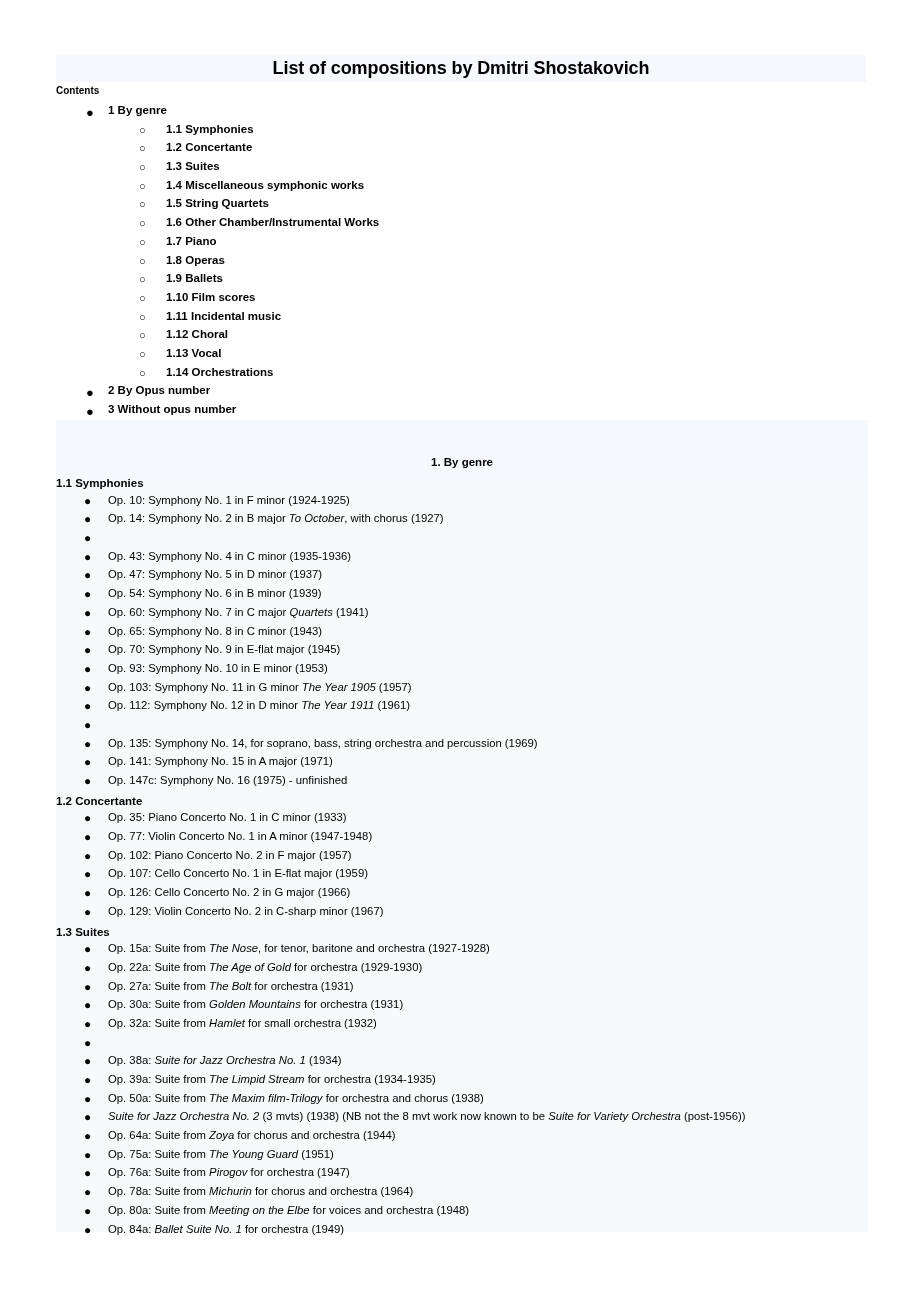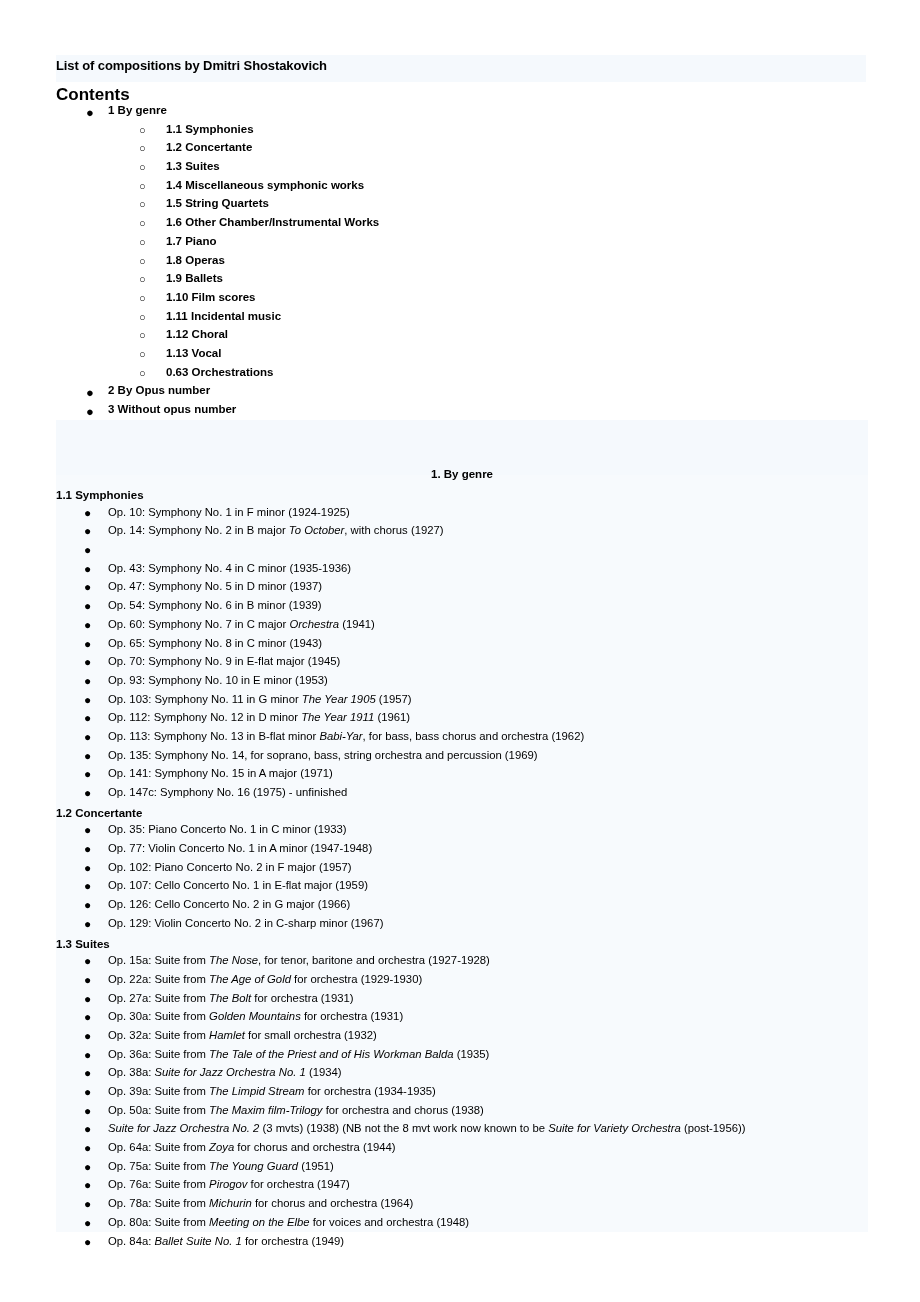--- a/index.html
+++ b/index.html
@@ -29,31 +29,32 @@
     top: 55px;
     width: 810px;
     height: 27px;
     background: #f5f9fd;
   }
   .doc-title {
     position: absolute;
     left: 56px;
     top: 58px;
     width: 810px;
-    font-size: 13px;
+    text-align: center;
+    font-size: 18px;
     font-weight: bold;
     letter-spacing: -0.1px;
   }
 
   
   .contents-heading {
     position: absolute;
     left: 56px;
     top: 85px;
-    font-size: 17px;
+    font-size: 10px;
     font-weight: bold;
   }
 
   
   .toc {
     position: absolute;
     left: 0;
     top: 103px;
     width: 920px;
   }
@@ -104,21 +105,20 @@
   .genre-heading {
     position: relative;
     height: 19px;
     text-align: center;
     font-size: 11.5px;
     font-weight: bold;
     width: 812px;
     margin-left: 56px;
     padding-top: 1px;
     box-sizing: border-box;
-    margin-top: 12px;
   }
   .sec-heading {
     position: relative;
     height: 18.7px;
     font-size: 11.5px;
     font-weight: bold;
     padding-left: 56px;
     padding-top: 3px;
     box-sizing: border-box;
     white-space: nowrap;
@@ -206,21 +206,21 @@
       <div class="toc-row">
         <span class="bullet bullet-l2">○</span>
         <span class="txt-l2">1.12 Choral</span>
       </div>
       <div class="toc-row">
         <span class="bullet bullet-l2">○</span>
         <span class="txt-l2">1.13 Vocal</span>
       </div>
       <div class="toc-row">
         <span class="bullet bullet-l2">○</span>
-        <span class="txt-l2">0.63 Orchestrations</span>
+        <span class="txt-l2">1.14 Orchestrations</span>
       </div>
       <div class="toc-row">
         <span class="bullet bullet-l1">●</span>
         <span class="txt-l1">2 By Opus number</span>
       </div>
       <div class="toc-row">
         <span class="bullet bullet-l1">●</span>
         <span class="txt-l1">3 Without opus number</span>
       </div>
     </div>
@@ -250,21 +250,21 @@
         <div class="item">
           <span class="bullet">●</span>
           <span class="txt">Op. 47: Symphony No. 5 in D minor (1937)</span>
         </div>
         <div class="item">
           <span class="bullet">●</span>
           <span class="txt">Op. 54: Symphony No. 6 in B minor (1939)</span>
         </div>
         <div class="item">
           <span class="bullet">●</span>
-          <span class="txt">Op. 60: Symphony No. 7 in C major <i>Orchestra</i> (1941)</span>
+          <span class="txt">Op. 60: Symphony No. 7 in C major <i>Quartets</i> (1941)</span>
         </div>
         <div class="item">
           <span class="bullet">●</span>
           <span class="txt">Op. 65: Symphony No. 8 in C minor (1943)</span>
         </div>
         <div class="item">
           <span class="bullet">●</span>
           <span class="txt">Op. 70: Symphony No. 9 in E-flat major (1945)</span>
         </div>
         <div class="item">
@@ -274,21 +274,20 @@
         <div class="item">
           <span class="bullet">●</span>
           <span class="txt">Op. 103: Symphony No. 11 in G minor <i>The Year 1905</i> (1957)</span>
         </div>
         <div class="item">
           <span class="bullet">●</span>
           <span class="txt">Op. 112: Symphony No. 12 in D minor <i>The Year 1911</i> (1961)</span>
         </div>
         <div class="item">
           <span class="bullet">●</span>
-          <span class="txt">Op. 113: Symphony No. 13 in B-flat minor <i>Babi-Yar</i>, for bass, bass chorus and orchestra (1962)</span>
         </div>
         <div class="item">
           <span class="bullet">●</span>
           <span class="txt">Op. 135: Symphony No. 14, for soprano, bass, string orchestra and percussion (1969)</span>
         </div>
         <div class="item">
           <span class="bullet">●</span>
           <span class="txt">Op. 141: Symphony No. 15 in A major (1971)</span>
         </div>
         <div class="item">
@@ -336,21 +335,20 @@
         <div class="item">
           <span class="bullet">●</span>
           <span class="txt">Op. 30a: Suite from <i>Golden Mountains</i> for orchestra (1931)</span>
         </div>
         <div class="item">
           <span class="bullet">●</span>
           <span class="txt">Op. 32a: Suite from <i>Hamlet</i> for small orchestra (1932)</span>
         </div>
         <div class="item">
           <span class="bullet">●</span>
-          <span class="txt">Op. 36a: Suite from <i>The Tale of the Priest and of His Workman Balda</i> (1935)</span>
         </div>
         <div class="item">
           <span class="bullet">●</span>
           <span class="txt">Op. 38a: <i>Suite for Jazz Orchestra No. 1</i> (1934)</span>
         </div>
         <div class="item">
           <span class="bullet">●</span>
           <span class="txt">Op. 39a: Suite from <i>The Limpid Stream</i> for orchestra (1934-1935)</span>
         </div>
         <div class="item">

